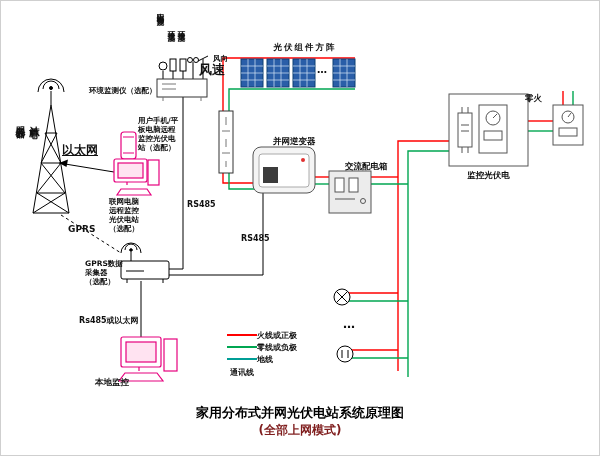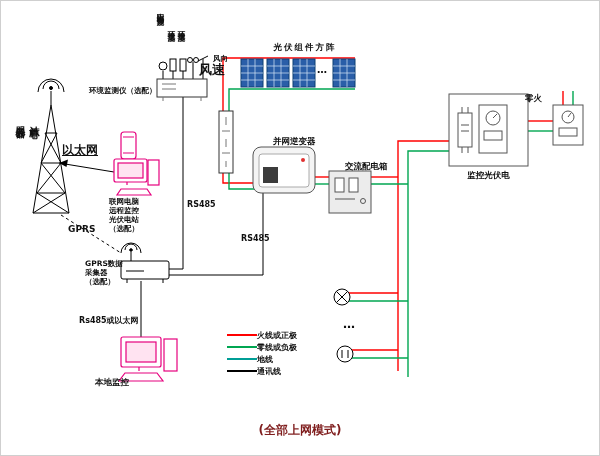--- a/index.html
+++ b/index.html
@@ -207,20 +207,26 @@
 
   <div class="lbl" style="left:272px;top:135px;font-size:8.5px;">并网逆变器</div>
 
   <div class="lbl" style="left:186px;top:199px;">RS485</div>
   <div class="lbl" style="left:240px;top:233px;">RS485</div>
 
   <div class="lbl" style="left:344px;top:160px;font-size:8.5px;">交流配电箱</div>
   <div class="lbl" style="left:448px;top:169px;width:79px;text-align:center;font-size:8.5px;">监控光伏电</div>
   <div class="lbl" style="left:524px;top:92px;font-size:8.5px;">零火</div>
 
+  <div class="lbl block" style="left:137px;top:115px;font-size:7.5px;">
+    <div>用户手机/平</div>
+    <div>板电脑远程</div>
+    <div>监控光伏电</div>
+    <div>站（选配）</div>
+  </div>
 
   <div class="lbl block" style="left:108px;top:196px;font-size:7.5px;">
     <div>联网电脑</div>
     <div>远程监控</div>
     <div>光伏电站</div>
     <div>（选配）</div>
   </div>
 
   <div class="lbl block" style="left:84px;top:258px;font-size:7.5px;">
     <div>GPRS数据</div>
@@ -238,20 +244,21 @@
     <span class="legend-label">火线或正极</span>
   </div>
   <div class="legend-row" style="left:226px;top:342px;">
     <span class="swatch" style="background: rgb(0, 166, 81);"></span>
     <span class="legend-label">零线或负极</span>
   </div>
   <div class="legend-row" style="left:226px;top:354px;">
     <span class="swatch" style="background: rgb(0, 158, 150);"></span>
     <span class="legend-label">地线</span>
   </div>
-  <div class="legend-row" style="left:226px;top:366px;">
+  <div class="legend-row" style="left:226px;top:366px;flex-direction:column;">
     <span class="swatch" style="background: rgb(0, 0, 0);"></span>
     <span class="legend-label">通讯线</span>
   </div>
 
+  <div class="title1">家用分布式并网光伏电站系统原理图</div>
   <div class="title2">(全部上网模式)</div>
 
 </div>
 
 </body></html>

